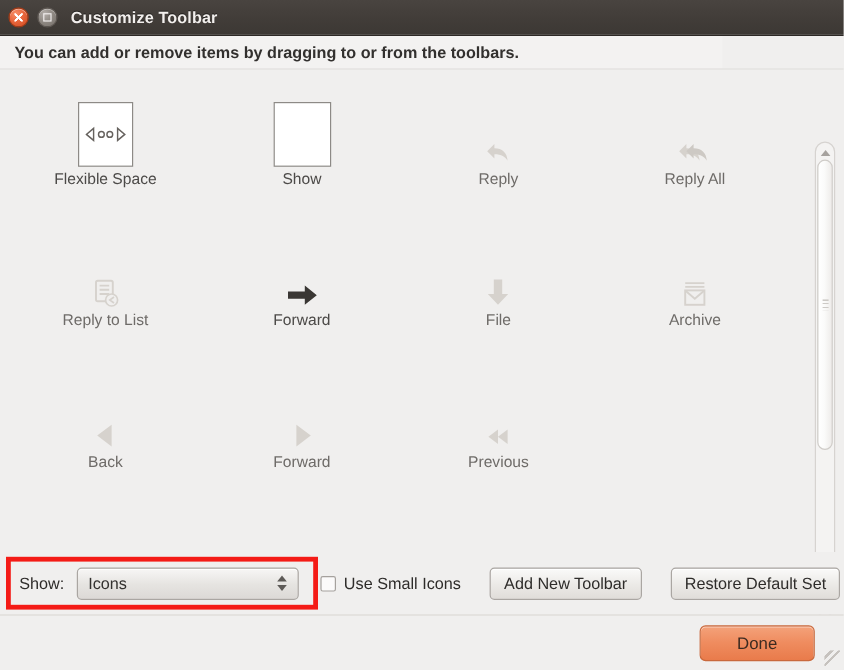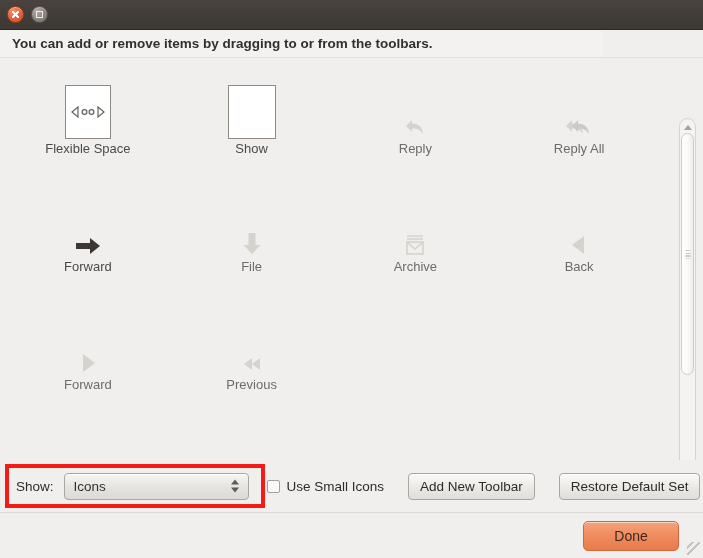--- a/index.html
+++ b/index.html
@@ -211,20 +211,21 @@
   }
 </style>
 </head>
 <body>
 
 <div id="window">
 
   <div id="titlebar">
     <div class="winbtn" id="btn-close"></div>
     <div class="winbtn" id="btn-maximize"></div>
+    <div id="title-text">Customize Toolbar</div>
   </div>
 
   <div id="instruction">You can add or remove items by dragging to or from the toolbars.</div>
 
   <div id="palette-area">
     <div id="grid-viewport">
       <div id="grid">
 
 
         <div class="cell">
@@ -260,20 +261,33 @@
         <div class="cell dim">
           <div class="icon">
             <svg class="ic" width="30" height="24" viewBox="0 0 30 24">
               <path d="M8 5 L2 11 L8 17 L8 13.5 C14 13.5 17 15.5 19 19 C18.5 12 14.5 8.5 8 8.5 Z" fill="#d6d2cd"></path>
               <path d="M14 5 L8 11 L14 17 L14 13.5 C20 13.5 23 15.5 25 19 C24.5 12 20.5 8.5 14 8.5 Z" fill="#cdc9c4"></path>
             </svg>
           </div>
           <div class="lbl">Reply All</div>
         </div>
 
+        <div class="cell dim">
+          <div class="icon">
+            <svg class="ic" width="26" height="26" viewBox="0 0 26 26">
+              <rect x="5" y="3" width="14" height="17" rx="1.5" fill="none" stroke="#d6d2cd" stroke-width="1.6"></rect>
+              <line x1="8" y1="7" x2="16" y2="7" stroke="#d6d2cd" stroke-width="1.6"></line>
+              <line x1="8" y1="10.5" x2="16" y2="10.5" stroke="#d6d2cd" stroke-width="1.6"></line>
+              <line x1="8" y1="14" x2="16" y2="14" stroke="#d6d2cd" stroke-width="1.6"></line>
+              <circle cx="18" cy="19" r="5" fill="#f0efee" stroke="#d6d2cd" stroke-width="1.4"></circle>
+              <path d="M20 16.5 L16.5 19 L20 21.5" fill="none" stroke="#d6d2cd" stroke-width="1.4"></path>
+            </svg>
+          </div>
+          <div class="lbl">Reply to List</div>
+        </div>
 
         <div class="cell">
           <div class="icon">
             <svg class="ic" width="28" height="22" viewBox="0 0 28 22">
               <path d="M2 8 L16 8 L16 3 L26 11 L16 19 L16 14 L2 14 Z" fill="#3a3734"></path>
             </svg>
           </div>
           <div class="lbl">Forward</div>
         </div>
 

